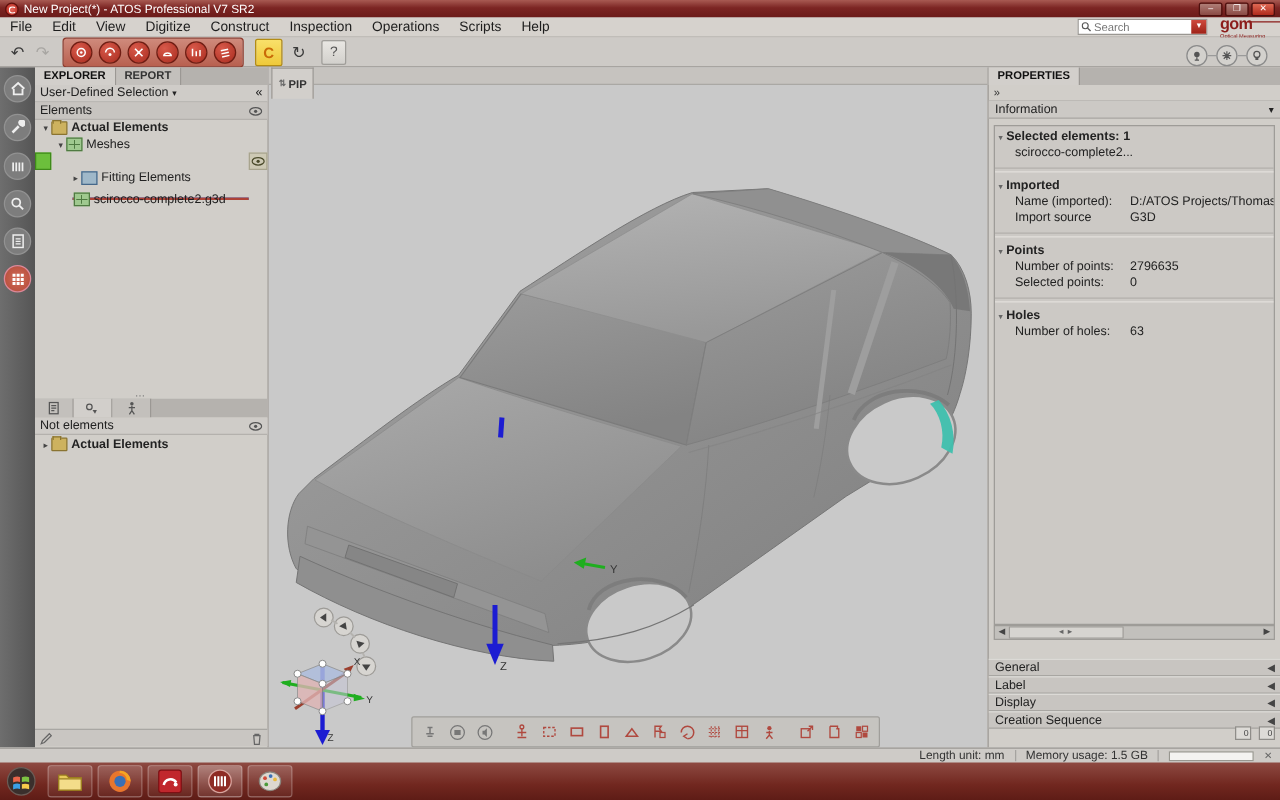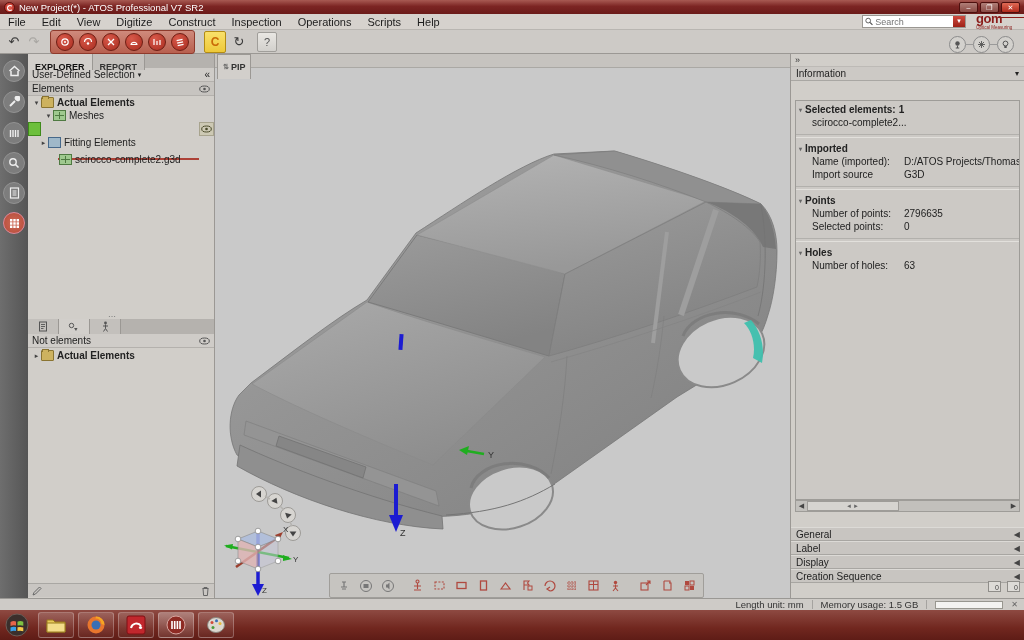--- a/index.html
+++ b/index.html
@@ -56,21 +56,21 @@
     display:flex;align-items:center;justify-content:center;}
   .lcdash{width:7px;height:1px;background:#9a9a9a;}
   
   #leftstrip{left:0;top:54px;width:28px;height:544px;background:linear-gradient(90deg,#6e6e6e,#555);}
   .lsbtn{position:absolute;left:3px;width:22px;height:22px;border-radius:50%;background:#7d7d7d;
     border:1px solid #929292;display:flex;align-items:center;justify-content:center;box-sizing:border-box;}
   .lsbtn.active{background:radial-gradient(#d06a57,#b34a38);border-color:#d89;}
   
   #explorer{left:28px;top:54px;width:187px;height:544px;background:#d1cec9;border-right:1px solid #9b9894;box-sizing:border-box;}
   #exp-tabs{height:14px;background:#b5b2ae;display:flex;font-size:9px;font-weight:bold;color:#333;}
-  #exp-tabs .tab{padding:8px 7px;background:#c3c0bc;border-right:1px solid #9b9894;}
+  #exp-tabs .tab{padding:1px 7px;background:#c3c0bc;border-right:1px solid #9b9894;}
   #exp-tabs .tab.active{background:#d2cfcb;color:#111;}
   .hrow{height:14px;display:flex;align-items:center;font-size:10px;color:#222;
     border-bottom:1px solid #b4b1ad;padding:0 4px;box-sizing:border-box;}
   .hrow .right{margin-left:auto;}
   .trow{height:13px;display:flex;align-items:center;font-size:10px;color:#222;position:relative;}
   .twist{width:9px;font-size:7px;color:#444;text-align:center;}
   .ticon{width:11px;height:9px;margin-right:3px;position:relative;flex:none;}
   .folder{background:#cdb25f;border:1px solid #8a7431;border-radius:1px;}
   .folder:before{content:"";position:absolute;left:0;top:-2px;width:5px;height:2px;background:#cdb25f;border:1px solid #8a7431;border-bottom:0;}
   .meshic{background:#9fc98f;border:1px solid #4f7a42;}
@@ -325,21 +325,21 @@
         <span class="ticon meshic"></span>
         <span>scirocco-complete2.g3d</span>
       </span>
       <span class="eyebox">
         <svg width="11" height="8" viewBox="0 0 11 8">
             <ellipse cx="5.5" cy="4" rx="4.8" ry="3" fill="none" stroke="#4a4a2a" stroke-width="1"></ellipse>
             <circle cx="5.5" cy="4" r="1.3" fill="#4a4a2a"></circle>
           </svg>
         </span>
     </div>
-    <div class="trow" style="padding-left:11px">
+    <div class="trow" style="padding-left:28px">
       <span class="twist">▸</span>
       <span class="ticon fitic"></span>
       <span>Fitting Elements</span>
     </div>
 
     <div class="abs" style="left:80px;top:258px;font-size:8px;color:#777;letter-spacing:1px">⋯</div>
 
     <div id="minitabs">
       <span class="mtab">
         <svg width="10" height="11" viewBox="0 0 10 11">
@@ -578,20 +578,23 @@
             <rect x="2" y="2" width="4" height="4" fill="#b0493f"></rect>
             <rect x="7" y="2" width="4" height="4" fill="none" stroke="#b0493f"></rect>
             <rect x="2" y="7" width="4" height="4" fill="none" stroke="#b0493f"></rect>
             <rect x="7" y="7" width="4" height="4" fill="#b0493f"></rect>
           </svg>
         </span>
     </div>
   </div>
 
   <div id="props" class="abs">
+    <div id="prop-tabs">
+      <span class="tab">PROPERTIES</span>
+    </div>
     <div id="prop-collapse">»</div>
     <div id="infodrop">
       <span>Information</span>
       <span style="margin-left:auto;font-size:8px">▾</span>
     </div>
     <div id="propbody">
       <div class="psec">
         <div class="title">
           <span class="tw">▾</span>
           <span>Selected elements:</span>

